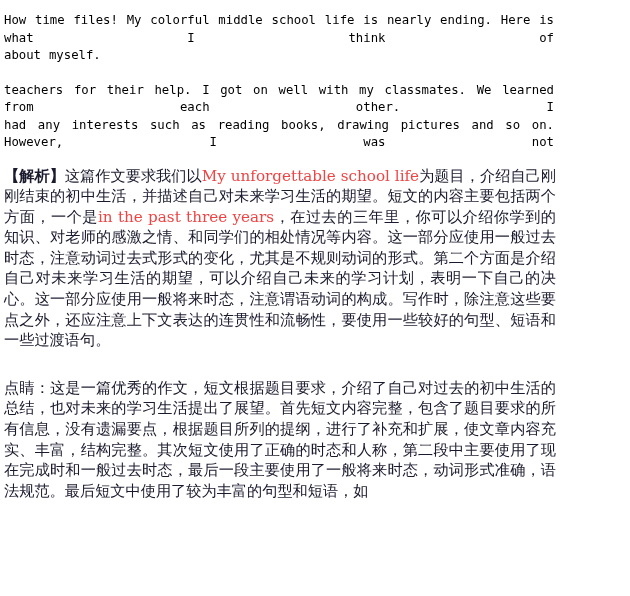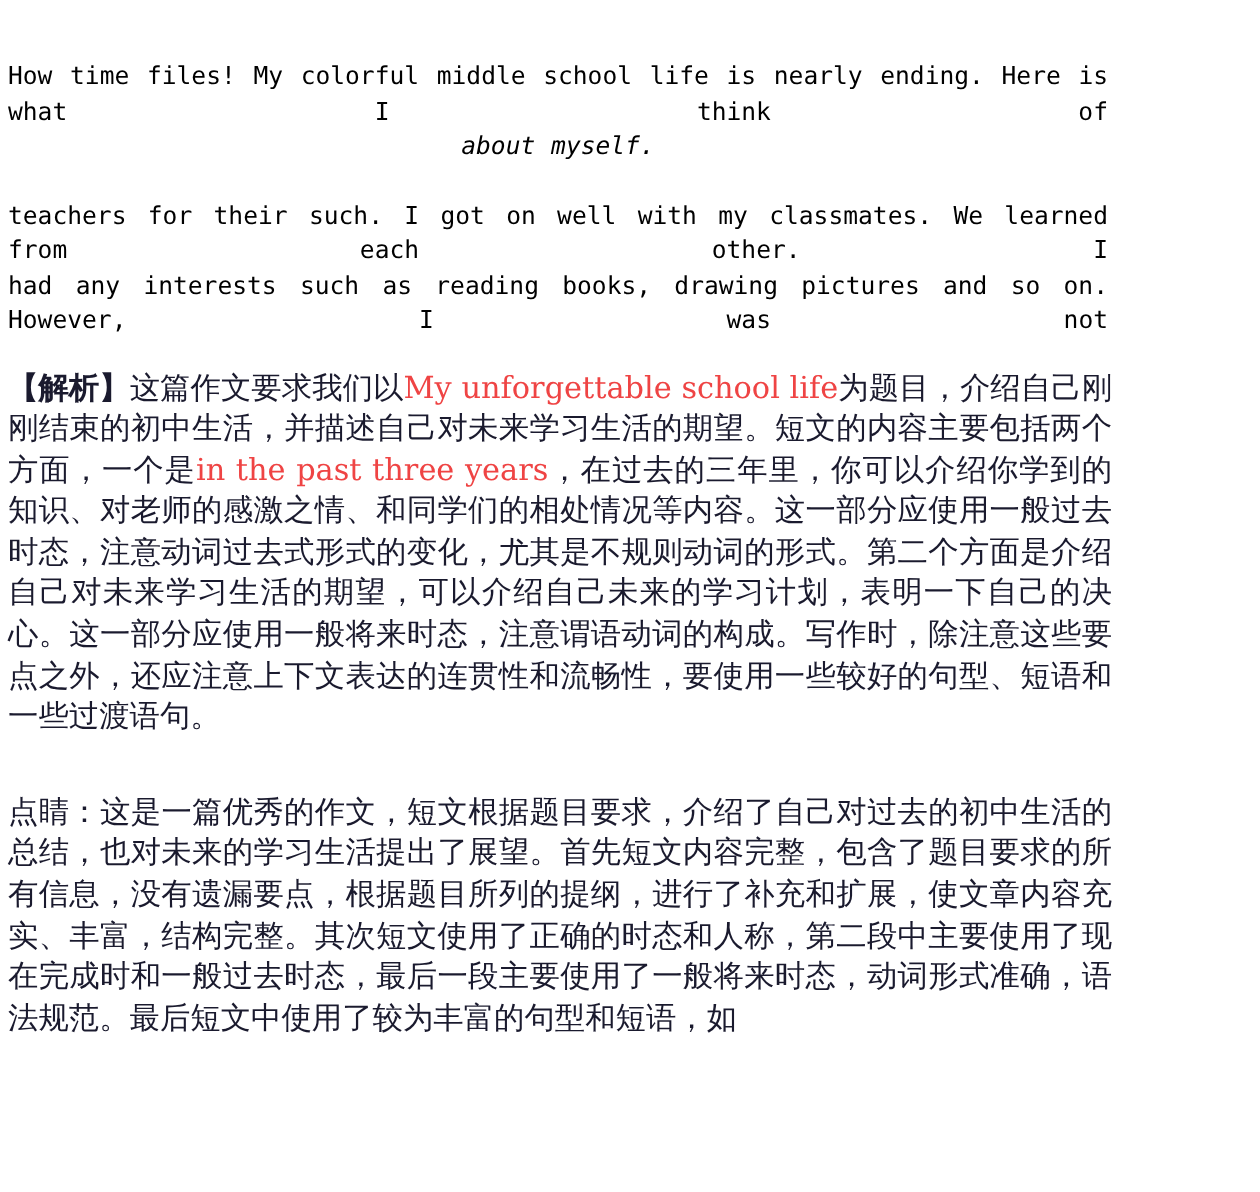--- a/index.html
+++ b/index.html
@@ -13,21 +13,21 @@
     height: 596px;
     overflow: hidden;
     color: #000000;
     -webkit-font-smoothing: none;
   }
 
   .page {
     width: 560px;
     height: 596px;
     box-sizing: border-box;
-    padding: 30px 2px 0 2px;
+    padding: 12px 2px 0 2px;
     position: relative;
   }
 
   
   .mono-block {
     font-family: "DejaVu Sans Mono", "Liberation Mono", monospace;
     font-size: 12.3px;
     line-height: 17.5px;
     color: #000;
     text-align: justify;
@@ -43,23 +43,22 @@
   .mono-block p:last-child { margin-bottom: 0; }
   
   .mono-block p > span.justify-line {
     display: block;
     text-align: justify;
     text-align-last: justify;
     white-space: pre-wrap;
   }
   .mono-block p > span.last-line {
     display: block;
-    text-align: center;
+    text-align: left;
     white-space: pre-wrap;
-    font-style: italic;
   }
 
   
   .cn-block {
     font-family: "DejaVu Serif", "Liberation Serif", serif;
     font-size: 15.2px;
     line-height: 20.6px;
     color: #1a1a2e;
     text-align: justify;
     text-align-last: left;
@@ -91,21 +90,21 @@
 <div class="page">
 
   <div class="mono-block">
 
     <p>
       <span class="justify-line">How time files! My colorful middle school life is nearly ending. Here is what I think of</span>
       <span class="last-line">about myself.</span>
     </p>
 
     <p>
-      <span class="justify-line">teachers for their such. I got on well with my classmates. We learned from each other. I</span>
+      <span class="justify-line">teachers for their help. I got on well with my classmates. We learned from each other. I</span>
       <span class="justify-line">had any interests such as reading books, drawing pictures and so on. However, I was not</span>
     </p>
 
 
   </div>
 
   <div class="spacer-1"></div>
 
   <div class="cn-block" id="analysis-para">
     <span class="hdr">【解析】</span><span>这篇作文要求我们以</span><span class="en">My unforgettable school life</span><span>为题目，介绍自己刚刚结束的初中生活，并描述自己对未来学习生活的期望。短文的内容主要包括两个方面，一个是</span><span class="en">in the past three years</span><span>，在过去的三年里，你可以介绍你学到的知识、对老师的感激之情、和同学们的相处情况等内容。这一部分应使用一般过去时态，注意动词过去式形式的变化，尤其是不规则动词的形式。第二个方面是介绍自己对未来学习生活的期望，可以介绍自己未来的学习计划，表明一下自己的决心。这一部分应使用一般将来时态，注意谓语动词的构成。写作时，除注意这些要点之外，还应注意上下文表达的连贯性和流畅性，要使用一些较好的句型、短语和一些过渡语句。</span>

